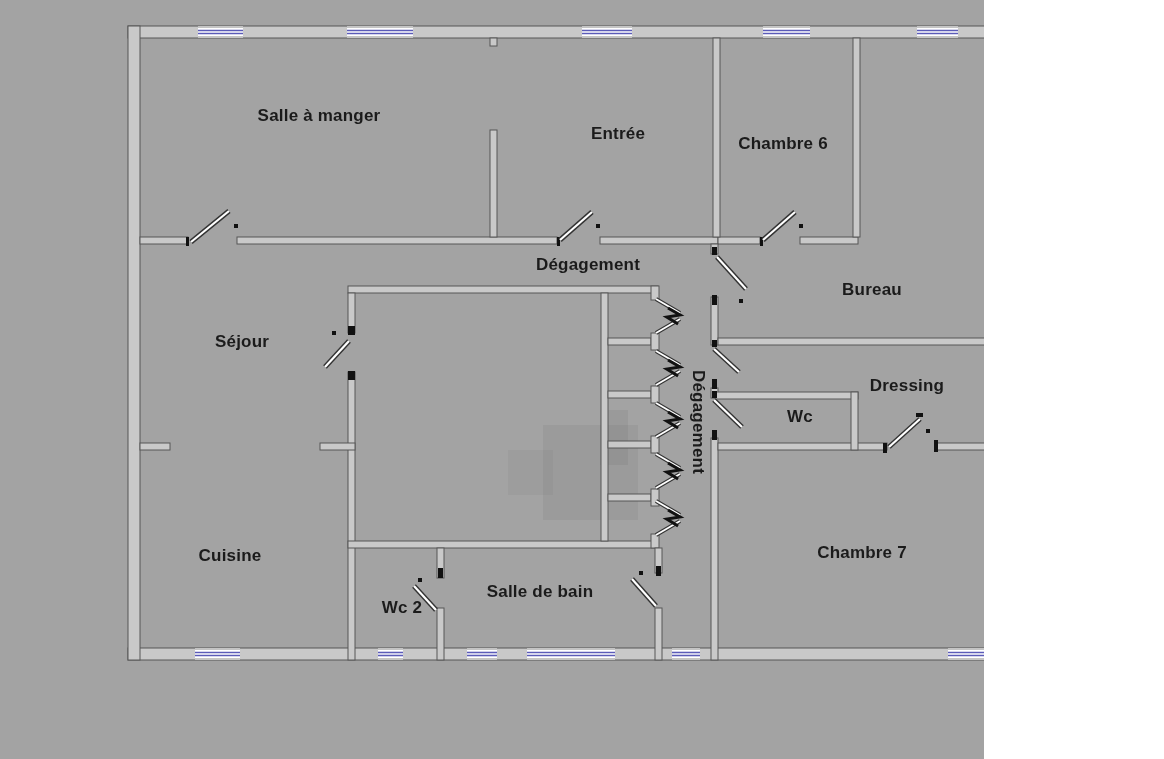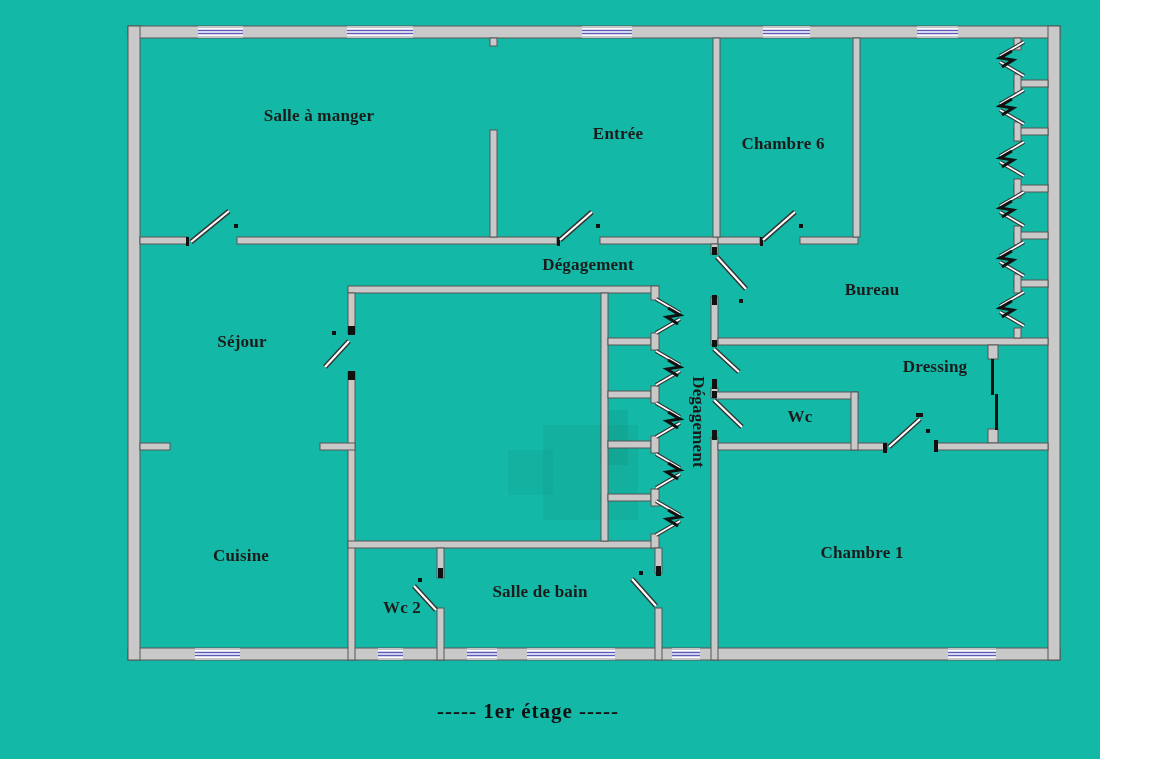--- a/index.html
+++ b/index.html
@@ -1,17 +1,17 @@
 <!DOCTYPE html>
 <html><head>
 <meta charset="utf-8">
 <style>
   html,body{margin:0;padding:0;background:#ffffff;}
-  #stage{position:relative;width:1100px;height:759px;background:#14b8a6;overflow:hidden;
-         font-family:Liberation Serif, serif;}
+  #stage{position:relative;width:984px;height:759px;background:#a3a3a3;overflow:hidden;
+         font-family:Liberation Sans, sans-serif;}
   #plan-svg{position:absolute;left:0;top:0;}
   .room-label{position:absolute;transform:translate(-50%,-50%);font-weight:bold;
               font-size:17px;color:#1b1b1b;white-space:nowrap;letter-spacing:0.2px;}
   .room-label.rotated{transform:translate(-50%,-50%) rotate(90deg);}
   #floor-caption{position:absolute;transform:translate(-50%,-50%);font-weight:bold;
                  font-size:21px;color:#111;white-space:nowrap;letter-spacing:1px;}
 </style>
 </head>
 <body>
 
@@ -234,22 +234,21 @@
       <line x1="656" y1="535" x2="680" y2="521" stroke="#ffffff" stroke-width="1.8" stroke-linecap="butt"></line>
       <polyline points="668,510 680,517 666.8,519 678.08,526" fill="none" stroke="#111111" stroke-width="3"></polyline>
     </svg>
 
   <span class="room-label" style="left: 319px; top: 116px;">Salle à manger</span>
   <span class="room-label" style="left: 618px; top: 134px;">Entrée</span>
   <span class="room-label" style="left: 783px; top: 144px;">Chambre 6</span>
   <span class="room-label" style="left: 588px; top: 265px;">Dégagement</span>
   <span class="room-label" style="left: 872px; top: 290px;">Bureau</span>
   <span class="room-label" style="left: 242px; top: 342px;">Séjour</span>
-  <span class="room-label" style="left: 907px; top: 367px; margin-left: 28px;">Dressing</span>
+  <span class="room-label" style="left: 907px; top: 386px;">Dressing</span>
   <span class="room-label" style="left: 800px; top: 417px; text-align: right;">Wc</span>
   <span class="room-label rotated" style="left: 698px; top: 422px;">Dégagement</span>
-  <span class="room-label" style="left: 862px; top: 553px;">Chambre 1</span>
-  <span class="room-label" style="left: 241px; top: 556px; text-align: center;">Cuisine</span>
+  <span class="room-label" style="left: 862px; top: 553px;">Chambre 7</span>
+  <span class="room-label" style="left: 230px; top: 556px; text-align: center;">Cuisine</span>
   <span class="room-label" style="left: 390px; top: 608px; margin-left: 12px;">Wc 2</span>
   <span class="room-label" style="left: 540px; top: 592px;">Salle de bain</span>
 
-  <span id="floor-caption" style="left: 528px; top: 711px;">-----  1er étage  -----</span>
 </div>
 
 </body></html>

